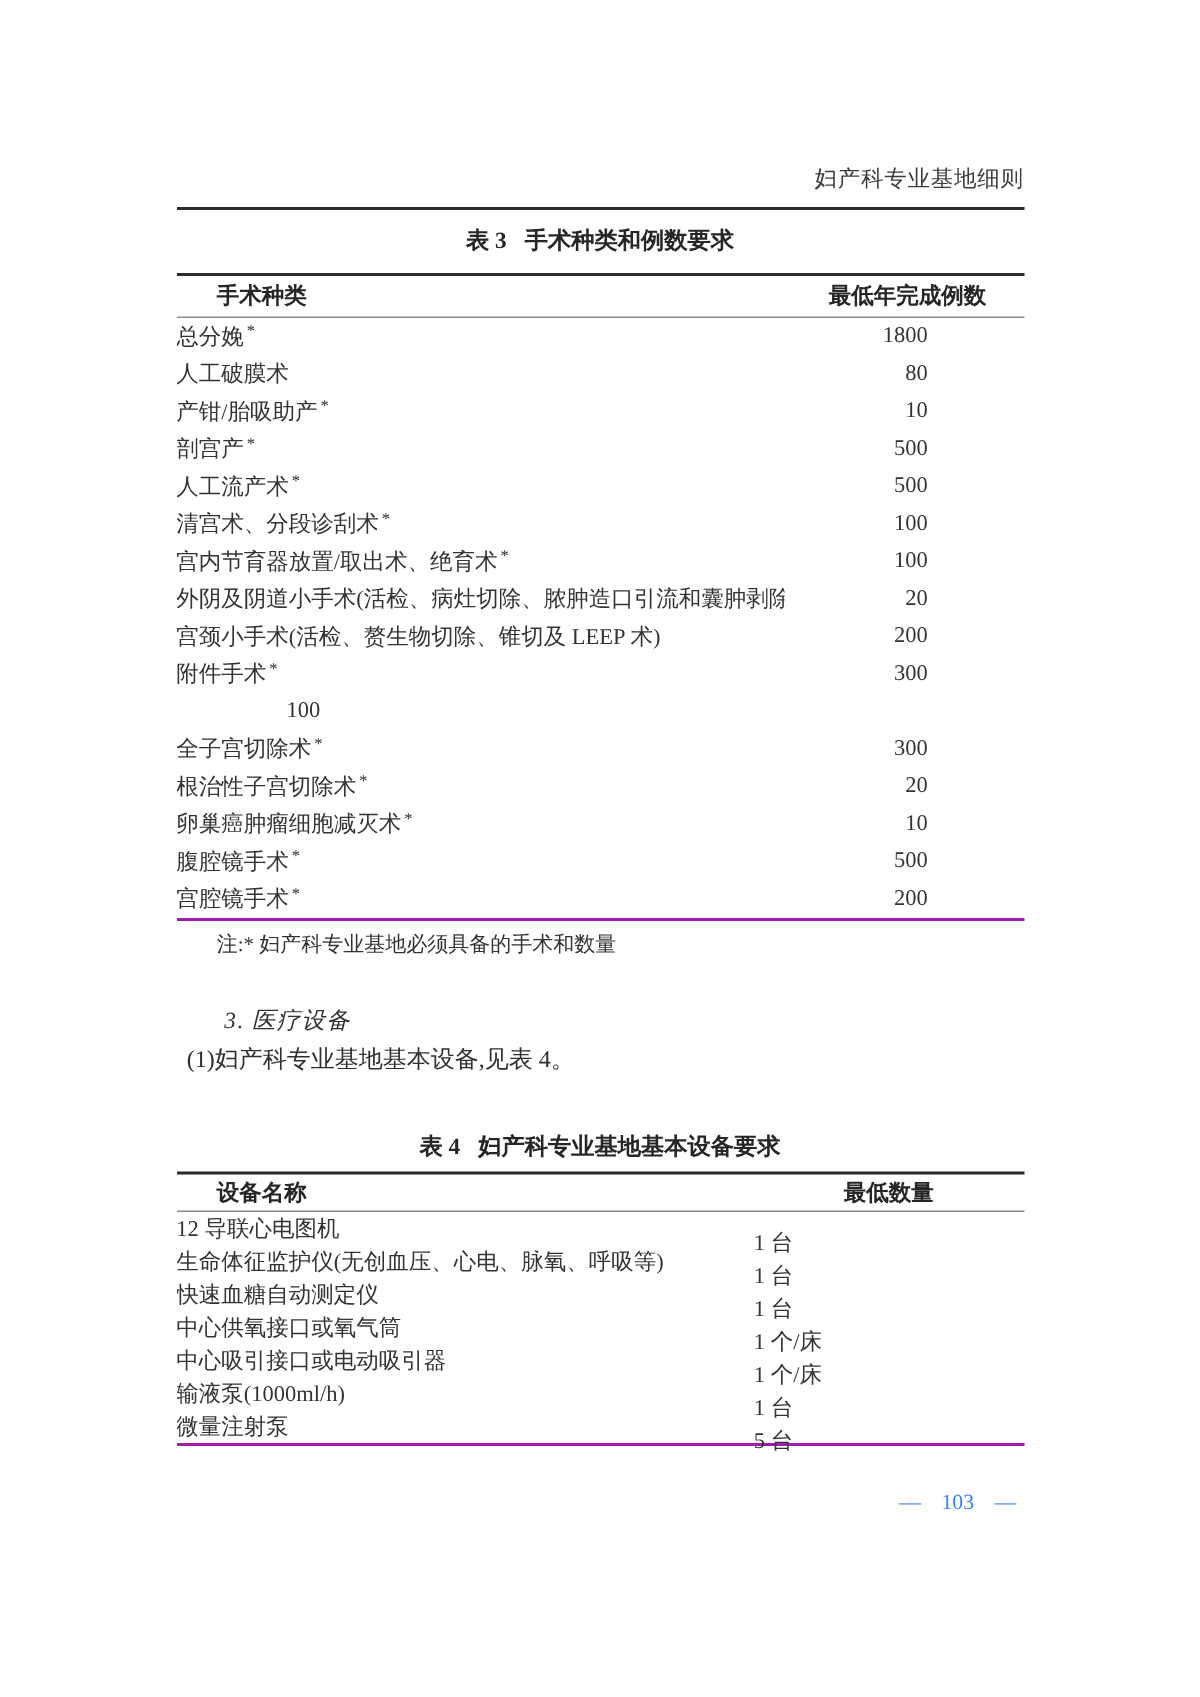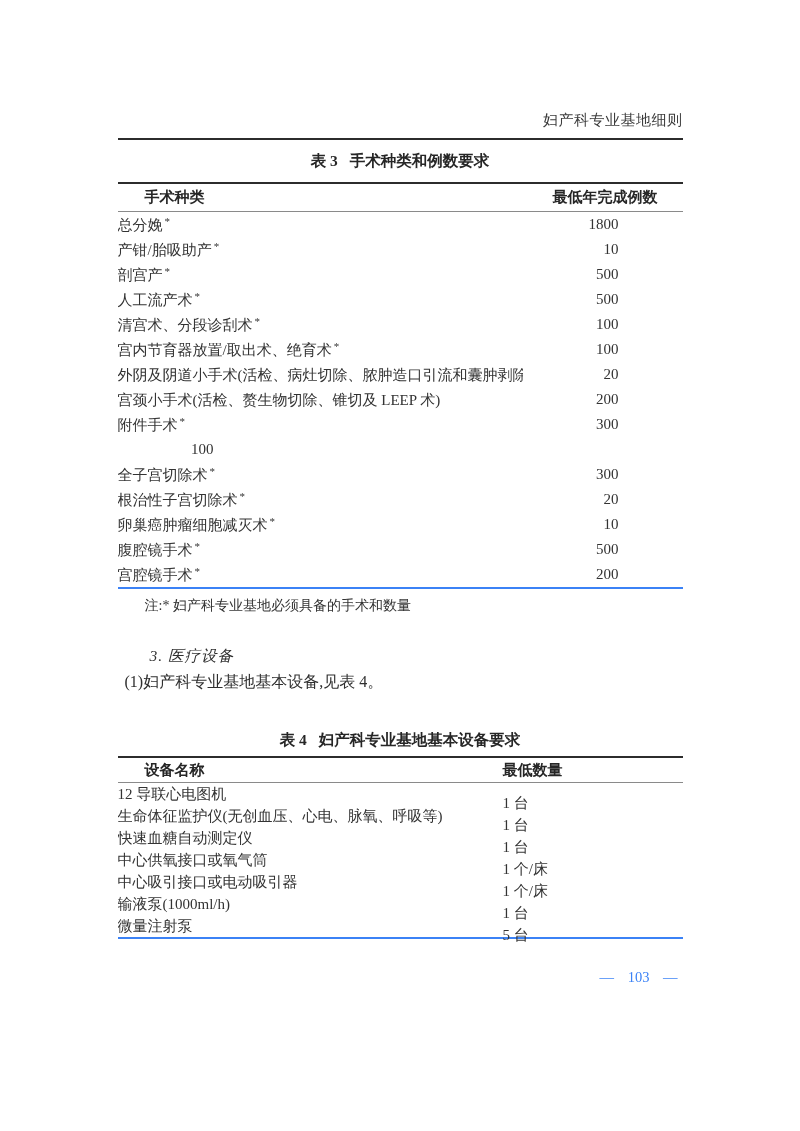--- a/index.html
+++ b/index.html
@@ -25,29 +25,29 @@
   
   .caption {
     text-align: center; font-weight: bold;
     font-size: 15.5px; line-height: 17px; color: #262626;
   }
   .caption .cap-label { margin-right: 12px; }
   .caption3 { margin-top: 12px; }
   .caption4 { margin-top: 40px; }
 
   
-  .dtable { border-top: 2px solid #2c2c2c; border-bottom: 2px solid #3b82f6; font-family: Liberation Serif, serif; }
+  .dtable { border-top: 2px solid #2c2c2c; border-bottom: 2px solid #a21caf; font-family: Liberation Serif, serif; }
   .table3 { margin-top: 13px; }
   .table4 { margin-top: 8px; }
   .thead { display: flex; align-items: center; font-weight: bold; border-bottom: 1px solid #8a8a8a; color: #262626; }
   .thead3 { height: 28px; }
   .thead4 { height: 25px; }
   .thead .h-name { flex: 1; padding-left: 27px; font-size: 15px; }
   .thead3 .h-value { width: 160px; text-align: right; padding-right: 25px; font-size: 15px; }
-  .thead4 .h-value { width: 180px; text-align: left; font-size: 15px; }
+  .thead4 .h-value { width: 180px; text-align: center; font-size: 15px; }
 
   .trow { display: flex; align-items: center; font-size: 15px; }
   .table3 .trow { height: 25px; }
   .table4 .trow { height: 22px; }
   .trow .c-name { flex: 1; white-space: nowrap; overflow: hidden; }
   .table3 .trow .c-value { width: 160px; text-align: right; padding-right: 64px; }
   .table4 .trow .c-value { width: 180px; text-align: left; margin-top: 18px; }
   .star { font-size: 11px; margin-left: 2px; vertical-align: 5px; }
 
   
@@ -84,20 +84,24 @@
       <div class="thead thead3">
         <div class="h-name">手术种类</div>
         <div class="h-value">最低年完成例数</div>
       </div>
       <div>
   <div class="trow">
     <div class="c-name"><span>总分娩</span><sup class="star">*</sup></div>
     <div class="c-value">1800</div>
   </div>
 
+  <div class="trow">
+    <div class="c-name"><span>人工破膜术</span><sup class="star"></sup></div>
+    <div class="c-value">80</div>
+  </div>
 
   <div class="trow">
     <div class="c-name"><span>产钳/胎吸助产</span><sup class="star">*</sup></div>
     <div class="c-value">10</div>
   </div>
 
   <div class="trow">
     <div class="c-name"><span>剖宫产</span><sup class="star">*</sup></div>
     <div class="c-value">500</div>
   </div>

